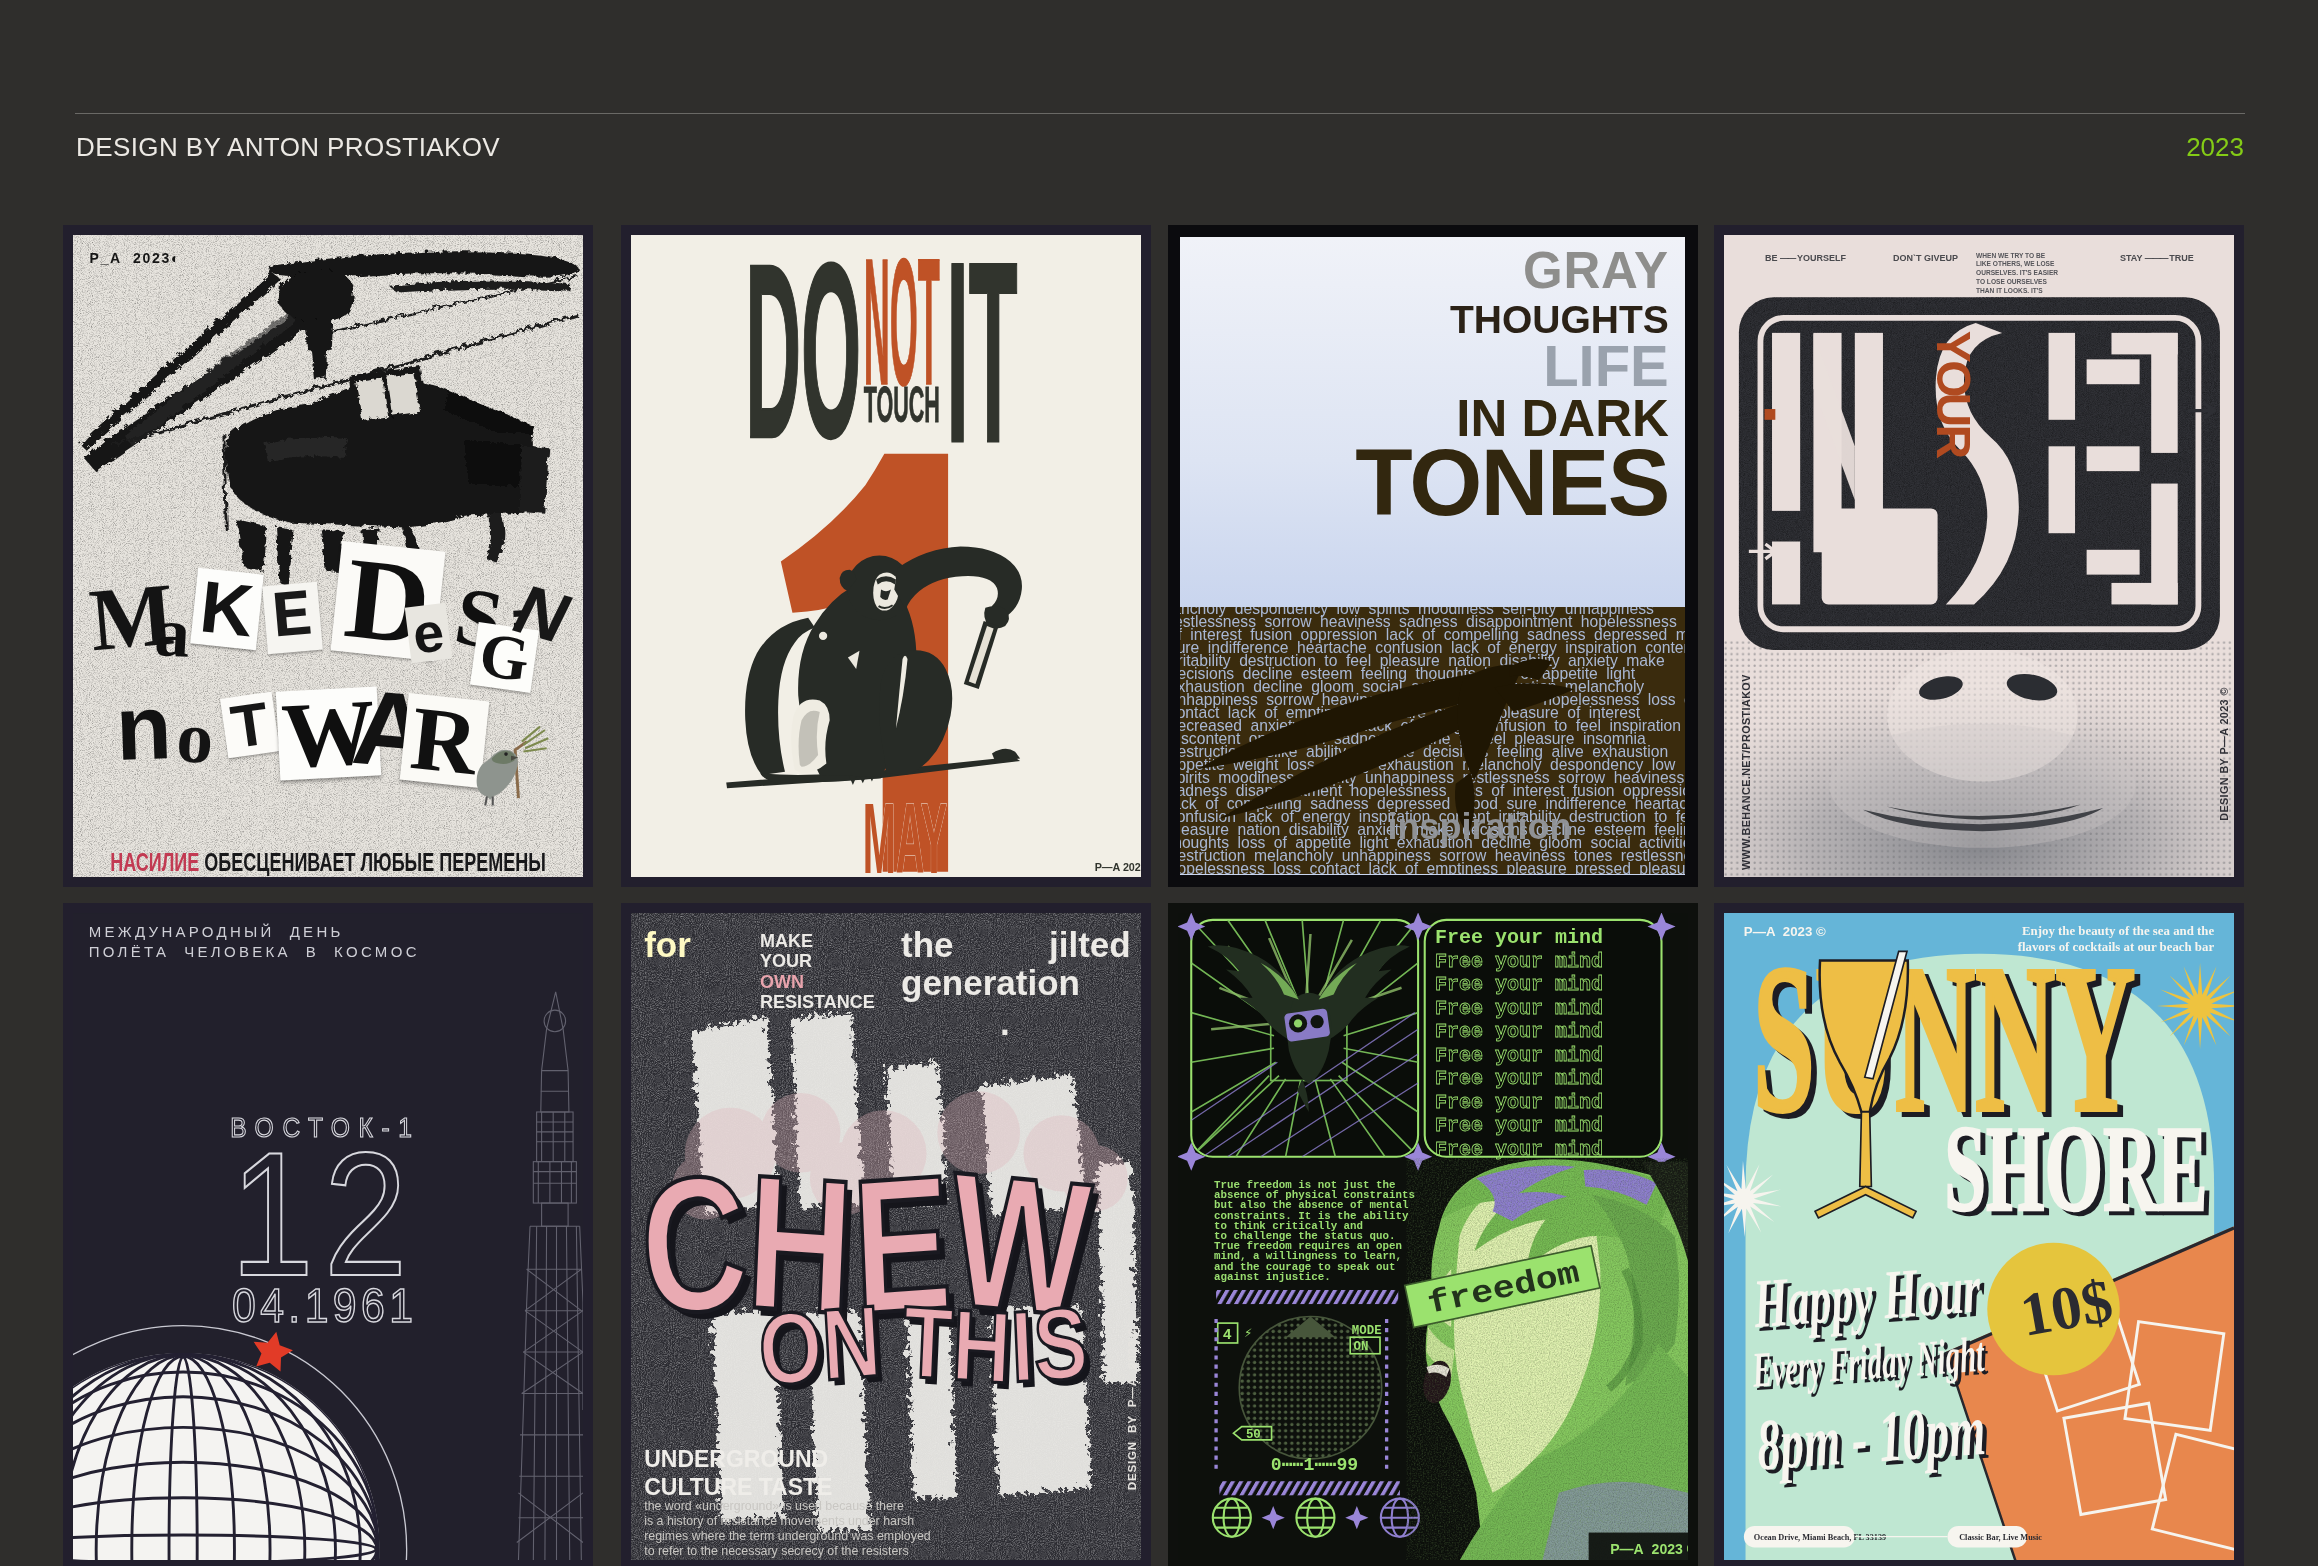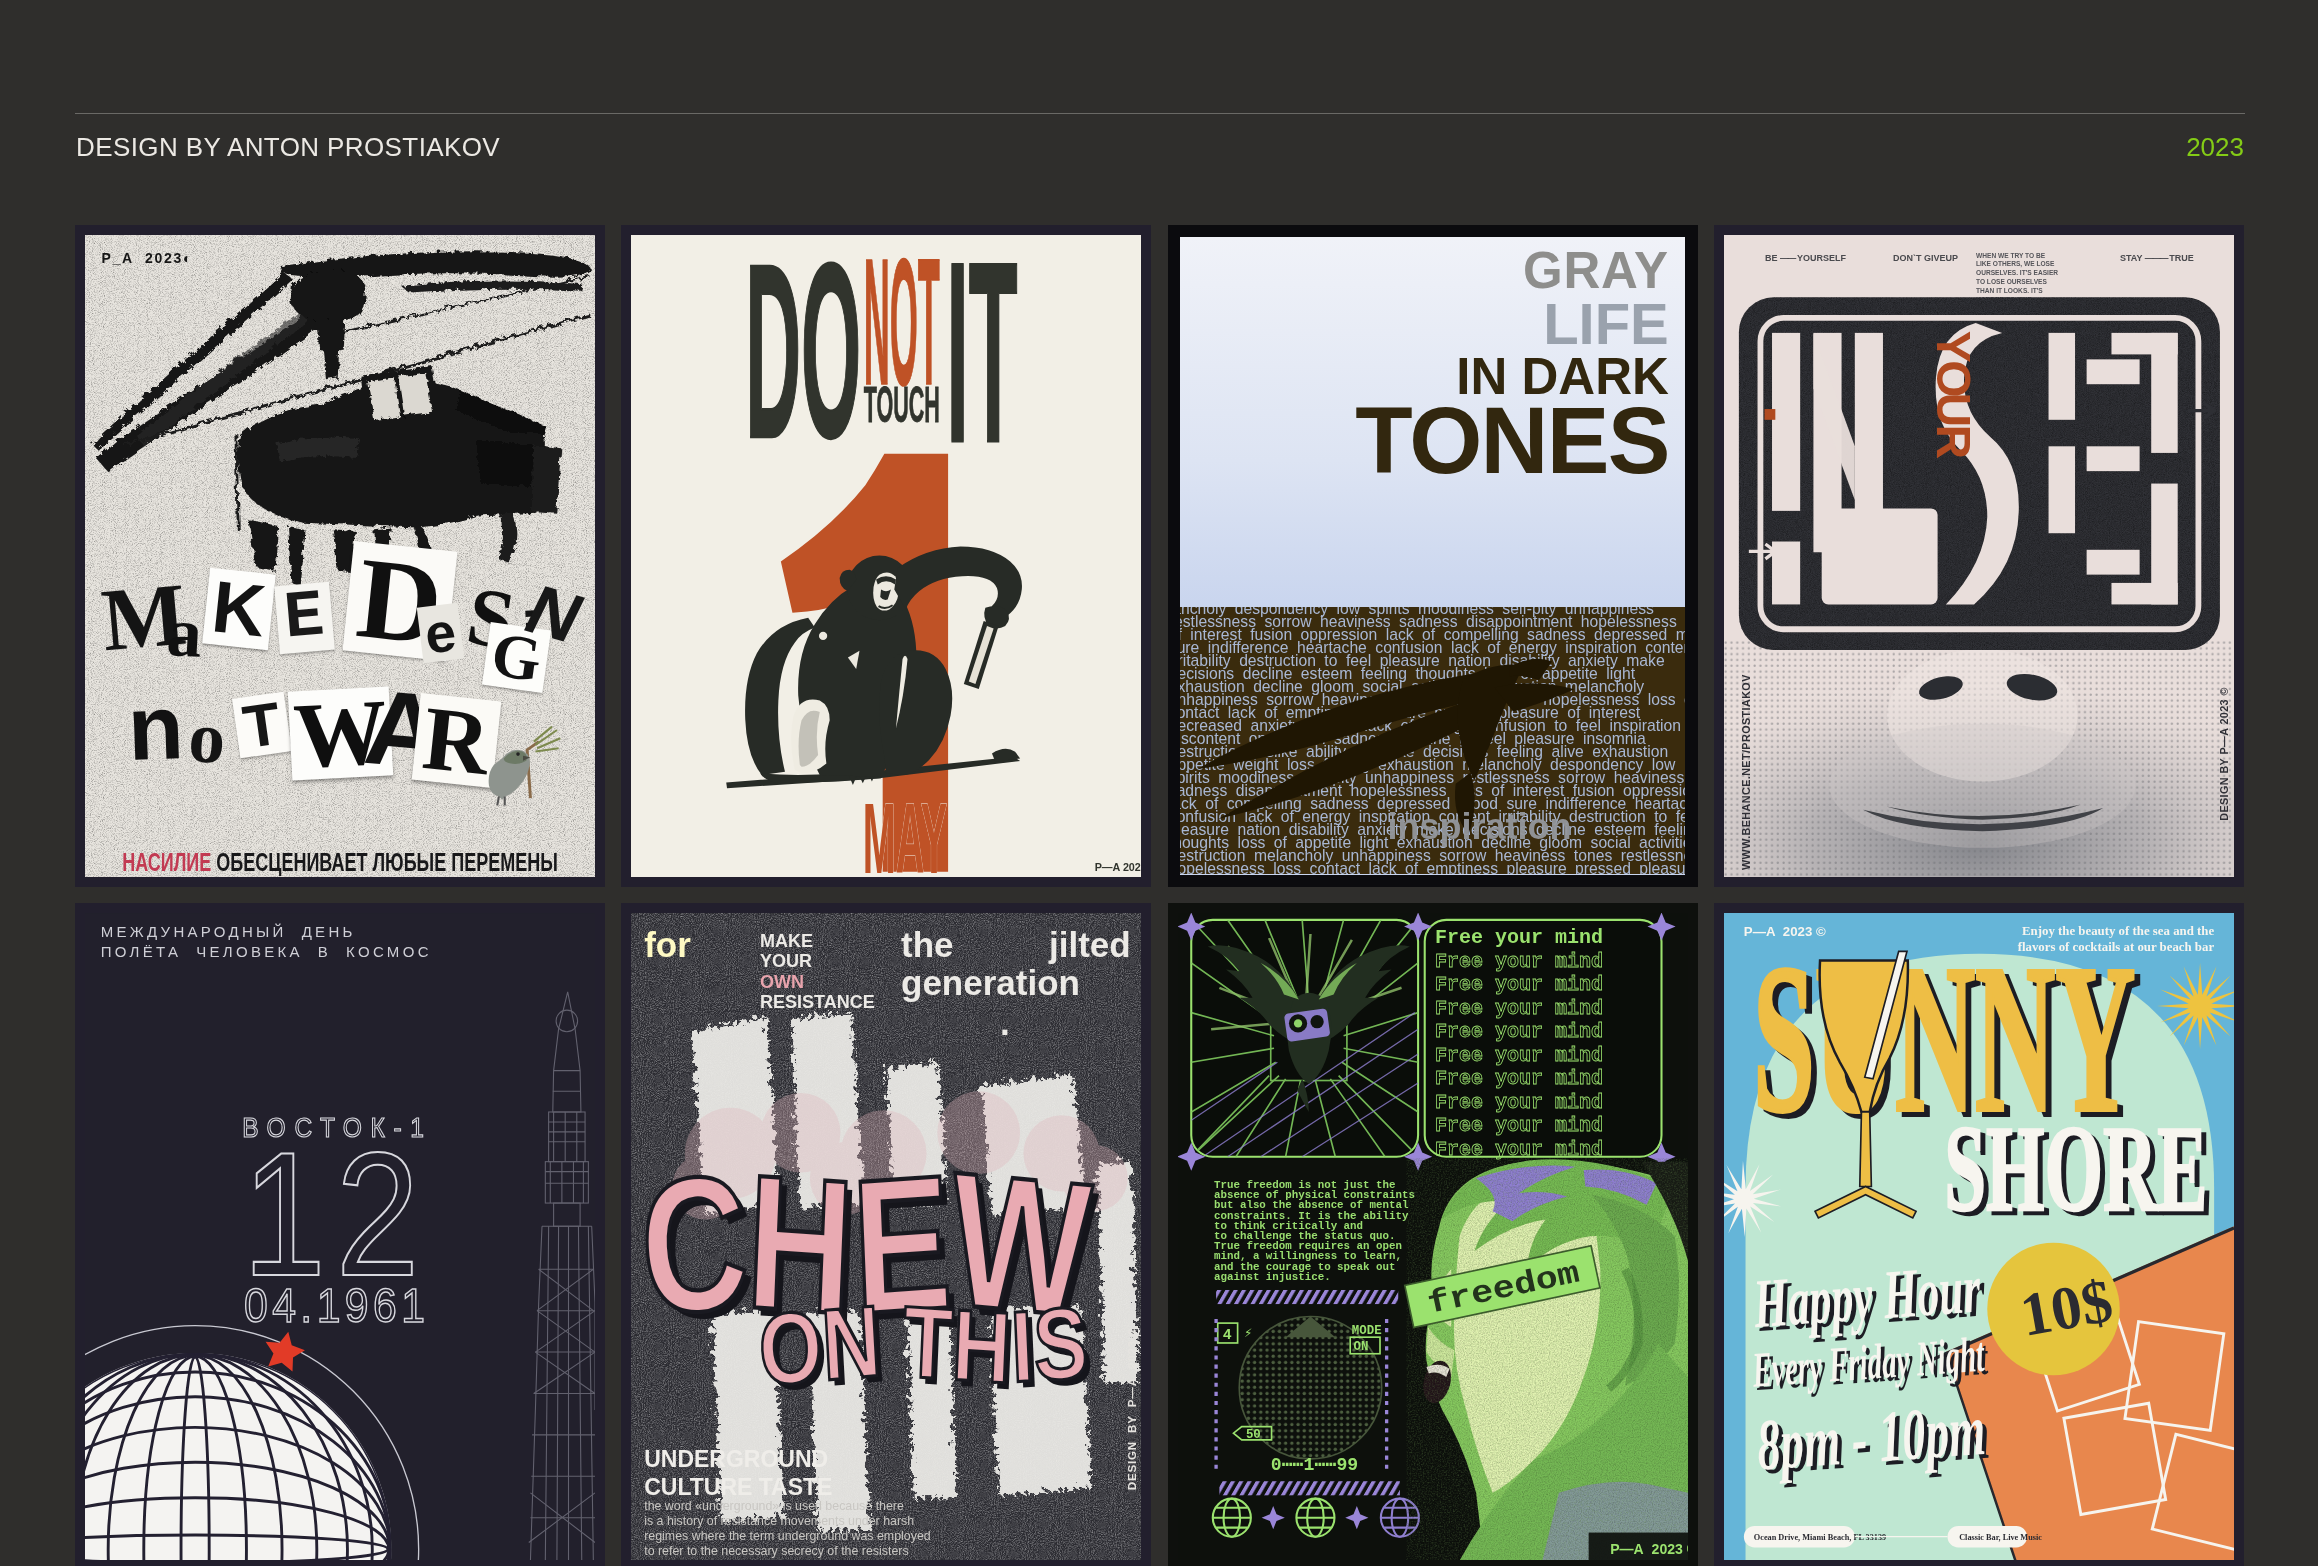--- a/index.html
+++ b/index.html
@@ -4,21 +4,21 @@
 <style>
   html,body{margin:0;padding:0;background:#2f2e2c;width:2319px;height:1567px;overflow:hidden;}
   *{box-sizing:border-box;}
   body{font-family:"Liberation Sans", sans-serif;position:relative;}
   .hdrline{position:absolute;left:75px;width:2170px;top:113px;border-top:0.8px solid #6a6966;}
   .hdrl{position:absolute;left:76px;top:132px;font-size:26px;color:#ece9e4;letter-spacing:0.4px;}
   .hdrr{position:absolute;right:75px;top:132px;font-size:26px;color:#84cc16;}
   .poster{position:absolute;width:530px;}
   .r1{top:225px;height:662px;}
   .r2{top:903px;height:667px;}
-  .c1{left:75px;}.c2{left:621px;border-radius:30px;}.c3{left:1168px;}.c4{left:1714px;}
+  .c1{left:63px;}.c2{left:621px;border-radius:30px;}.c3{left:1168px;}.c4{left:1714px;}
   .frame{width:100%;height:100%;padding:10px;background:#221f2d;}
   .paper{width:510px;height:100%;position:relative;overflow:hidden;}
   svg{display:block;}
 </style>
 </head>
 <body>
 <div class="hdrline"></div>
 <div class="hdrl">DESIGN BY ANTON PROSTIAKOV</div>
 <div class="hdrr">2023</div>
 
@@ -164,20 +164,21 @@
 </svg>
 </div>
     </div>
   </div>
 
 <div class="poster r1 c3">
     <div class="frame" style="background:#0b0b0e;padding:12.4px;">
       <div class="paper" id="p3" style="width:505px;background:linear-gradient(180deg,#f0f2f8 0%,#dde4f3 35%,#c9d5ee 58%)">
 <div style="position:absolute;top:0;left:0;width:505px;text-align:right;padding-right:16.6px;font-weight:bold;line-height:1;">
   <div style="font-size:51px;color:#8e8e8c;letter-spacing:0.8px;margin-top:10px;line-height:0.95;">GRAY</div>
+  <div style="font-size:39px;color:#2b2217;margin-top:5px;line-height:0.95;">THOUGHTS</div>
   <div style="font-size:58px;color:#9aa2ad;margin-top:0px;line-height:0.95;">LIFE</div>
   <div style="font-size:51px;color:#32270f;margin-top:1.7px;line-height:0.95;">IN DARK</div>
   <div style="font-size:94px;color:#32270f;margin-top:-1.7px;letter-spacing:-1.7px;line-height:0.9;">TONES</div>
 </div>
 <div style="position:absolute;left:0;top:370px;width:505px;height:267px;background:#3a2b0d;overflow:hidden;">
  <div style="position:absolute;left:-11.6px;top:-5px;width:547px;font-size:15.7px;line-height:13px;color:#b2c3e4;letter-spacing:0px;word-spacing:4.1px;opacity:0.92;">
  lancholy despondency low spirits moodiness self-pity unhappiness restlessness sorrow heaviness sadness disappointment hopelessness loss of interest fusion oppression lack of compelling sadness depressed mood sure indifference heartache confusion lack of energy inspiration content irritability destruction to feel pleasure nation disability anxiety make decisions decline esteem feeling thoughts loss of appetite light exhaustion decline gloom social activities destruction melancholy unhappiness sorrow heaviness tones restlessness hopelessness loss of contact lack of emptiness pleasure pressed pleasure of interest decreased anxiety motion lack of energy confusion to feel inspiration discontent oppression sadness decline to feel pleasure insomnia destruction dislike ability to make decisions feeling alive exhaustion appetite weight loss feeling exhaustion melancholy despondency low spirits moodiness self-pity unhappiness restlessness sorrow heaviness sadness disappointment hopelessness loss of interest fusion oppression lack of compelling sadness depressed mood sure indifference heartache confusion lack of energy inspiration content irritability destruction to feel pleasure nation disability anxiety make decisions decline esteem feeling thoughts loss of appetite light exhaustion decline gloom social activities destruction melancholy unhappiness sorrow heaviness tones restlessness hopelessness loss contact lack of emptiness pleasure pressed pleasure of interest decreased anxiety motion lack of energy confusion to feel inspiration discontent oppression sadness decline to feel pleasure insomnia
  </div>
  <svg width="505" height="267" viewBox="0 0 610 322" style="position:absolute;left:0;top:0;">
    <g fill="#1f1603" transform="translate(-12,-42) scale(1.12)">

